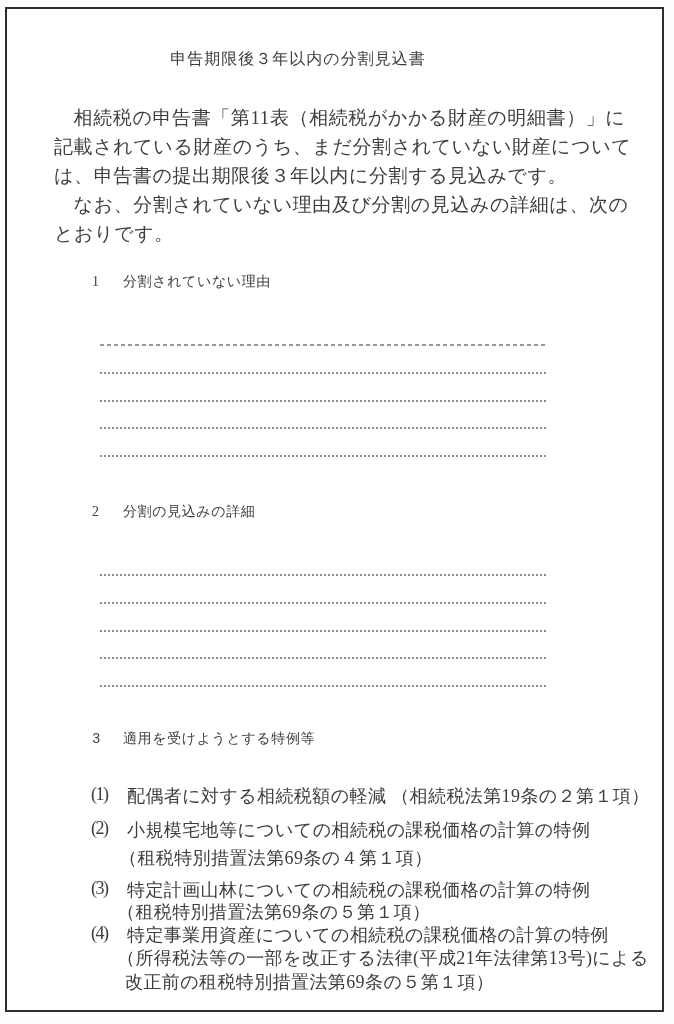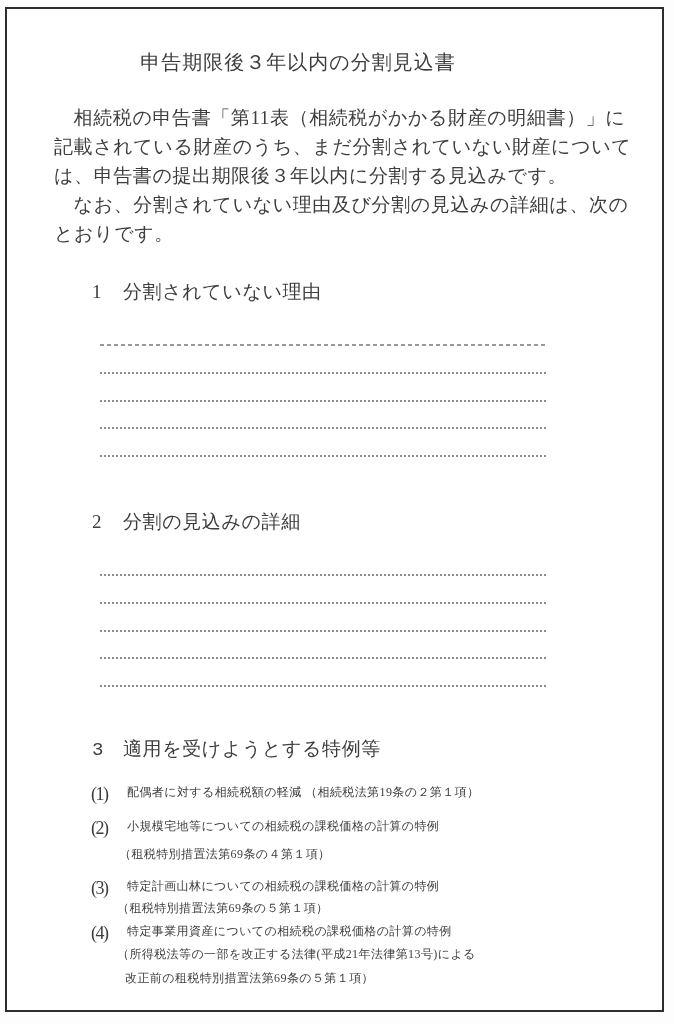--- a/index.html
+++ b/index.html
@@ -16,43 +16,42 @@
     left: 5px; top: 7px;
     width: 655px; height: 1001px;
     border: 2px solid #2e2e2e;
     background: #ffffff;
     box-sizing: content-box;
   }
   .title {
     position: absolute;
     top: 49px; left: 0; width: 596px;
     text-align: center;
-    font-size: 20px;
+    font-size: 16px;
     letter-spacing: 1px;
     white-space: nowrap;
   }
   .intro {
     position: absolute;
     left: 54px; top: 103px;
     font-size: 19px;
     letter-spacing: 0.6px;
     font-family: Liberation Serif, serif;
   }
   .intro .tline {
     line-height: 29px;
     height: 29px;
     white-space: nowrap;
   }
   .sec-head {
     position: absolute;
     left: 92px;
-    font-size: 19px;
+    font-size: 14px;
     letter-spacing: 0.6px;
     white-space: nowrap;
-    margin-top: 6px;
   }
   .sec-head .num {
     display: inline-block;
     min-width: 31px;
   }
   .sec1 { top: 273px; }
   .sec2 { top: 503px; }
   .sec3 { top: 730px; font-family: Liberation Mono, monospace; }
   .wline {
     position: absolute;
@@ -67,21 +66,21 @@
   .item-num {
     position: absolute;
     left: 91px;
     font-size: 18px;
     letter-spacing: -1.5px;
     white-space: nowrap;
   }
   .item-line {
     position: absolute;
     left: 127px;
-    font-size: 12px;
+    font-size: 18px;
     letter-spacing: 0.4px;
     white-space: nowrap;
   }
 </style>
 </head>
 <body>
 
 <div class="frame"></div>
 
 <div class="title">申告期限後３年以内の分割見込書</div>

